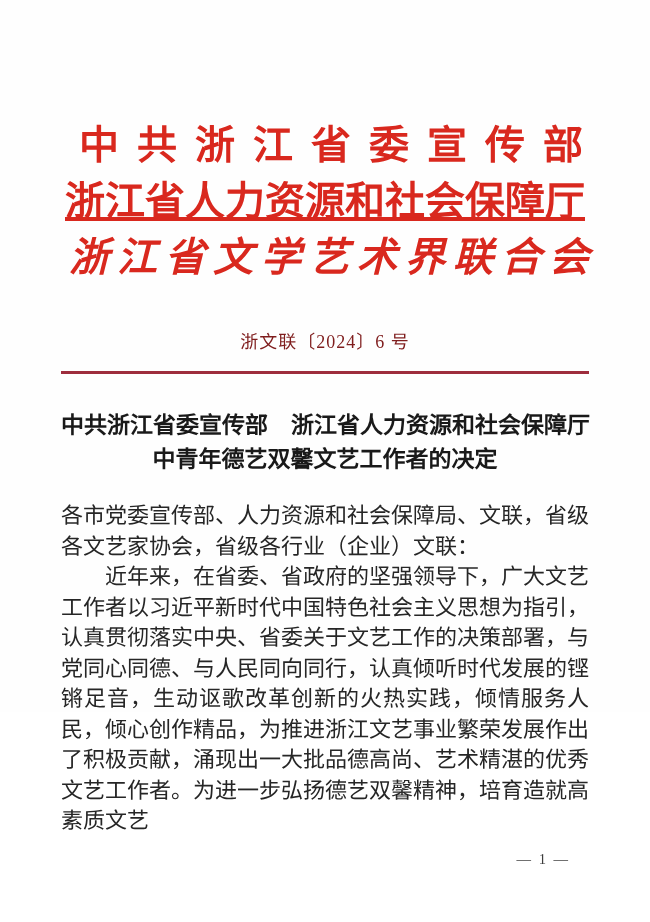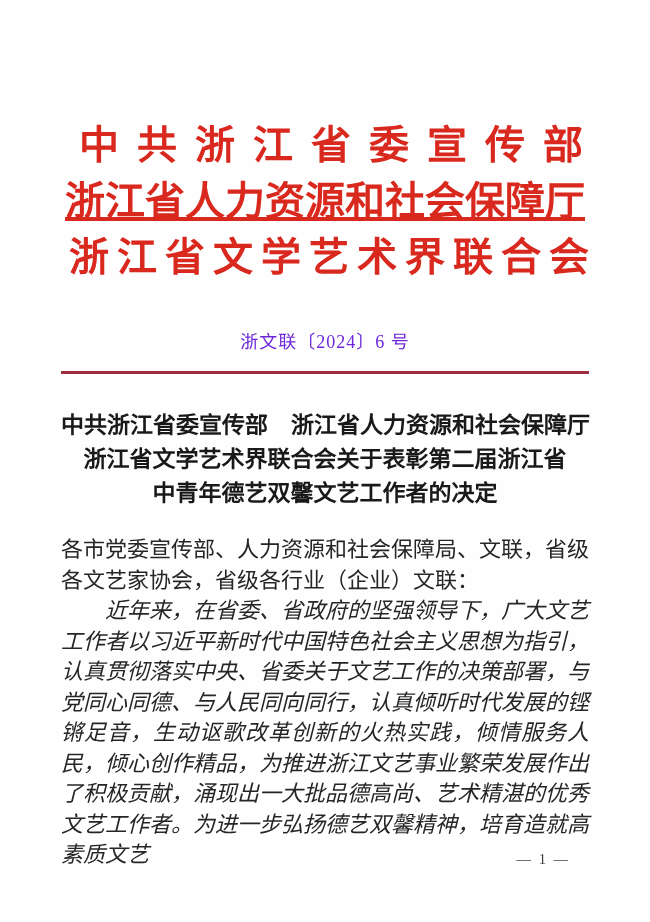--- a/index.html
+++ b/index.html
@@ -24,28 +24,28 @@
     color: #d9281e;
     font-weight: 700;
   }
   .lh-line {
     font-size: 40px;
     line-height: 56px;
     white-space: nowrap;
   }
   .lh-1 { letter-spacing: 18px; padding-left: 18px; }
   .lh-2 { letter-spacing: 0px; text-decoration: underline; }
-  .lh-3 { letter-spacing: 8px; padding-left: 8px; }
+  .lh-3 { letter-spacing: 8px; padding-left: 8px; font-style: italic; }
   
   .doc-number {
     margin-top: 44px;
     text-align: center;
     font-size: 18px;
     line-height: 24px;
-    color: #6d28d9;
+    color: #7f1d1d;
     letter-spacing: 1px;
   }
   
   .red-divider {
     margin-top: 17px;
     height: 3px;
     background: #9e2d3d;
     border: none;
   }
   
@@ -62,21 +62,21 @@
   }
   
   .doc-body {
     margin-top: 24px;
     font-size: 22px;
     line-height: 30.5px;
     color: #262626;
     text-align: justify;
     text-justify: inter-ideograph;
   }
-  .para-indent { text-indent: 2em; font-style: italic; }
+  .para-indent { text-indent: 2em; }
   
   .page-footer {
     position: absolute;
     top: 851px;
     right: 80px;
     font-size: 14.5px;
     color: #3c3c3c;
     letter-spacing: 2px;
     white-space: nowrap;
   }
@@ -91,21 +91,20 @@
     <div class="lh-line lh-2">浙江省人力资源和社会保障厅</div>
     <div class="lh-line lh-3">浙江省文学艺术界联合会</div>
   </header>
 
   <div class="doc-number">浙文联〔2024〕6 号</div>
 
   <hr class="red-divider">
 
   <h1 class="doc-title">
     <div class="title-line">中共浙江省委宣传部　浙江省人力资源和社会保障厅</div>
-    <div class="title-line">浙江省文学艺术界联合会关于表彰第二届浙江省</div>
     <div class="title-line">中青年德艺双馨文艺工作者的决定</div>
   </h1>
 
   <main class="doc-body">
     <p class="para-salutation">各市党委宣传部、人力资源和社会保障局、文联，省级各文艺家协会，省级各行业（企业）文联：</p>
     <p class="para-indent">近年来，在省委、省政府的坚强领导下，广大文艺工作者以习近平新时代中国特色社会主义思想为指引，认真贯彻落实中央、省委关于文艺工作的决策部署，与党同心同德、与人民同向同行，认真倾听时代发展的铿锵足音，生动讴歌改革创新的火热实践，倾情服务人民，倾心创作精品，为推进浙江文艺事业繁荣发展作出了积极贡献，涌现出一大批品德高尚、艺术精湛的优秀文艺工作者。为进一步弘扬德艺双馨精神，培育造就高素质文艺</p>
   </main>
 
   <footer class="page-footer">— 1 —</footer>
 

